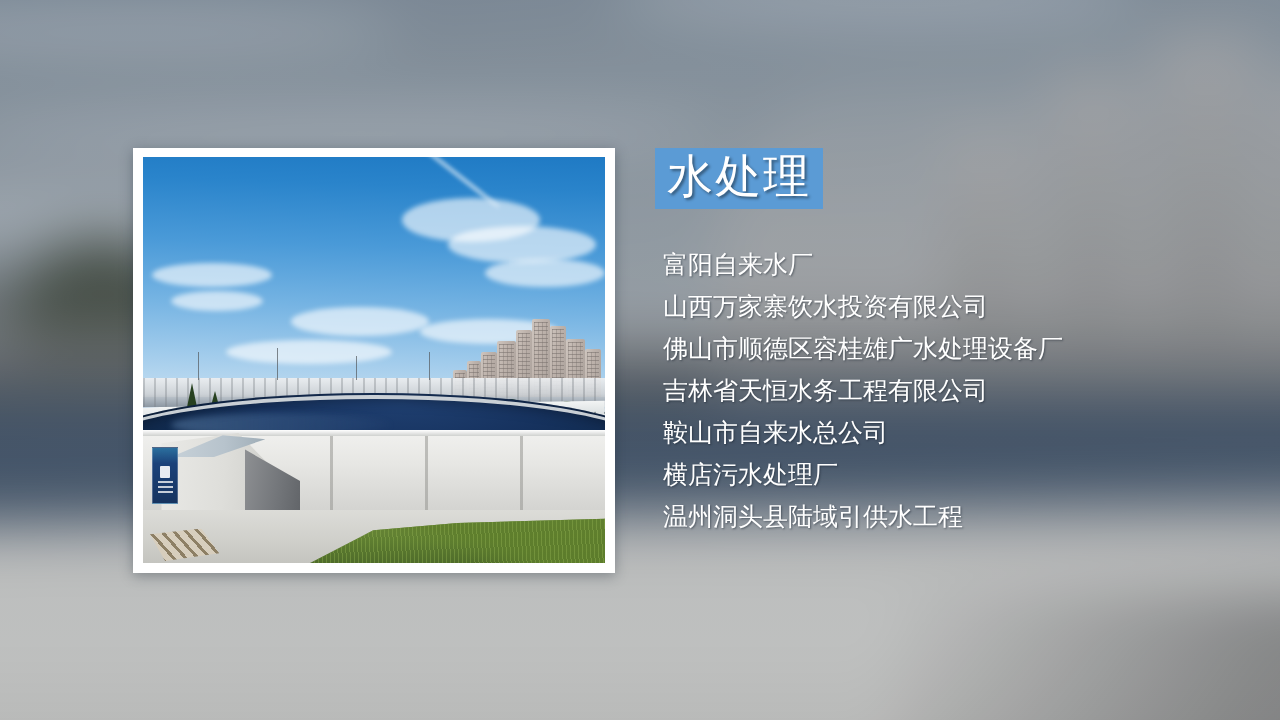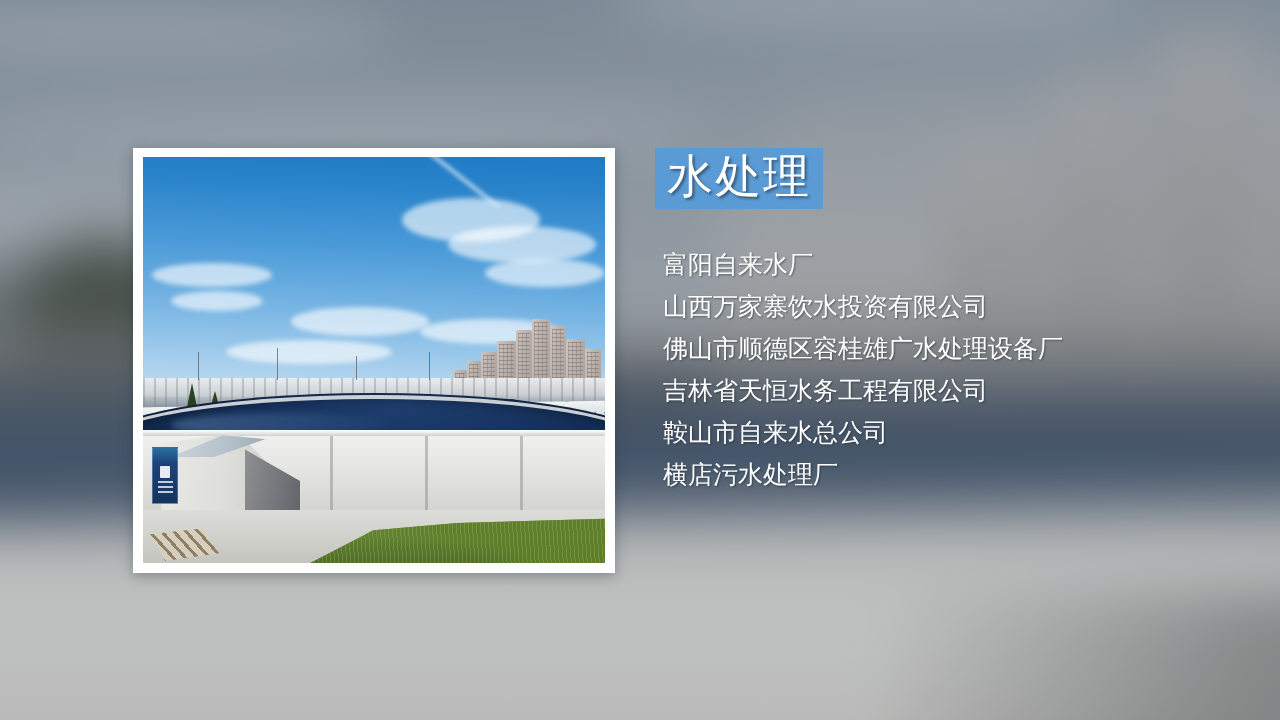--- a/index.html
+++ b/index.html
@@ -477,17 +477,18 @@
       <div id="title-text">水处理</div>
     </div>
 
     <ul id="item-list">
       <li>富阳自来水厂</li>
       <li>山西万家寨饮水投资有限公司</li>
       <li>佛山市顺德区容桂雄广水处理设备厂</li>
       <li>吉林省天恒水务工程有限公司</li>
       <li>鞍山市自来水总公司</li>
       <li>横店污水处理厂</li>
+      <li>温州洞头县陆域引供水工程</li>
     </ul>
 
   </div>
 
 </div>
 
 </body></html>

